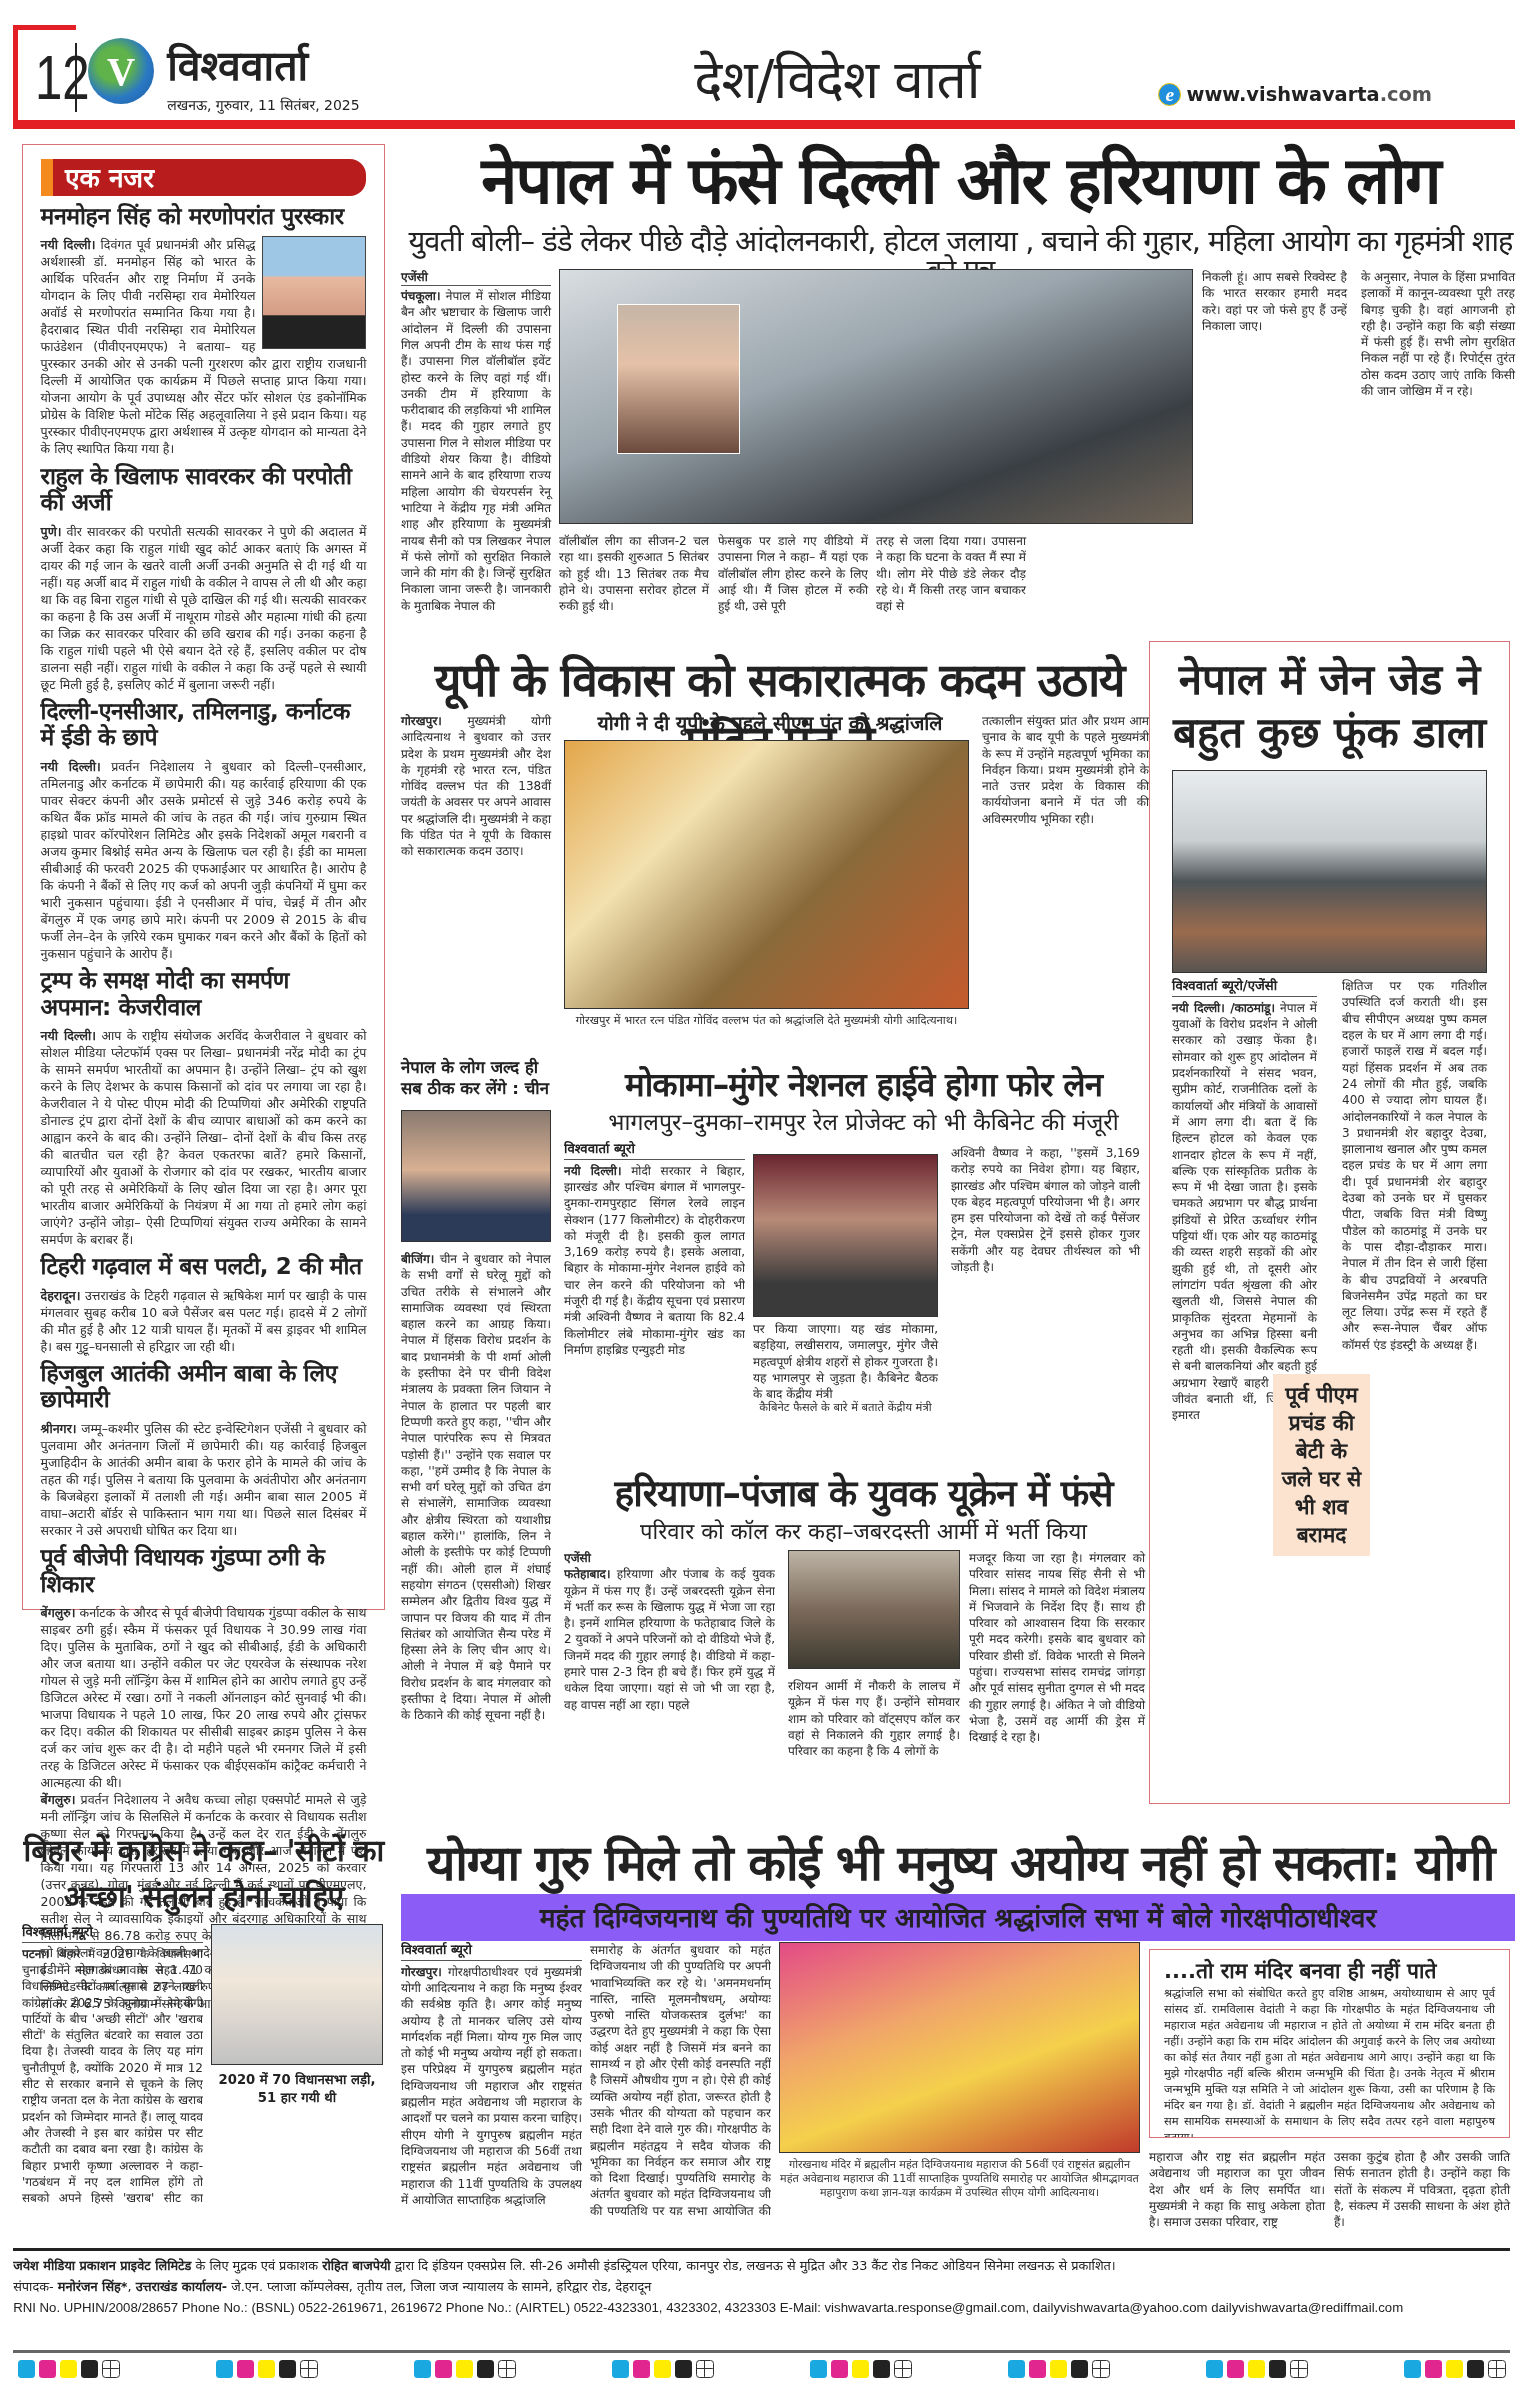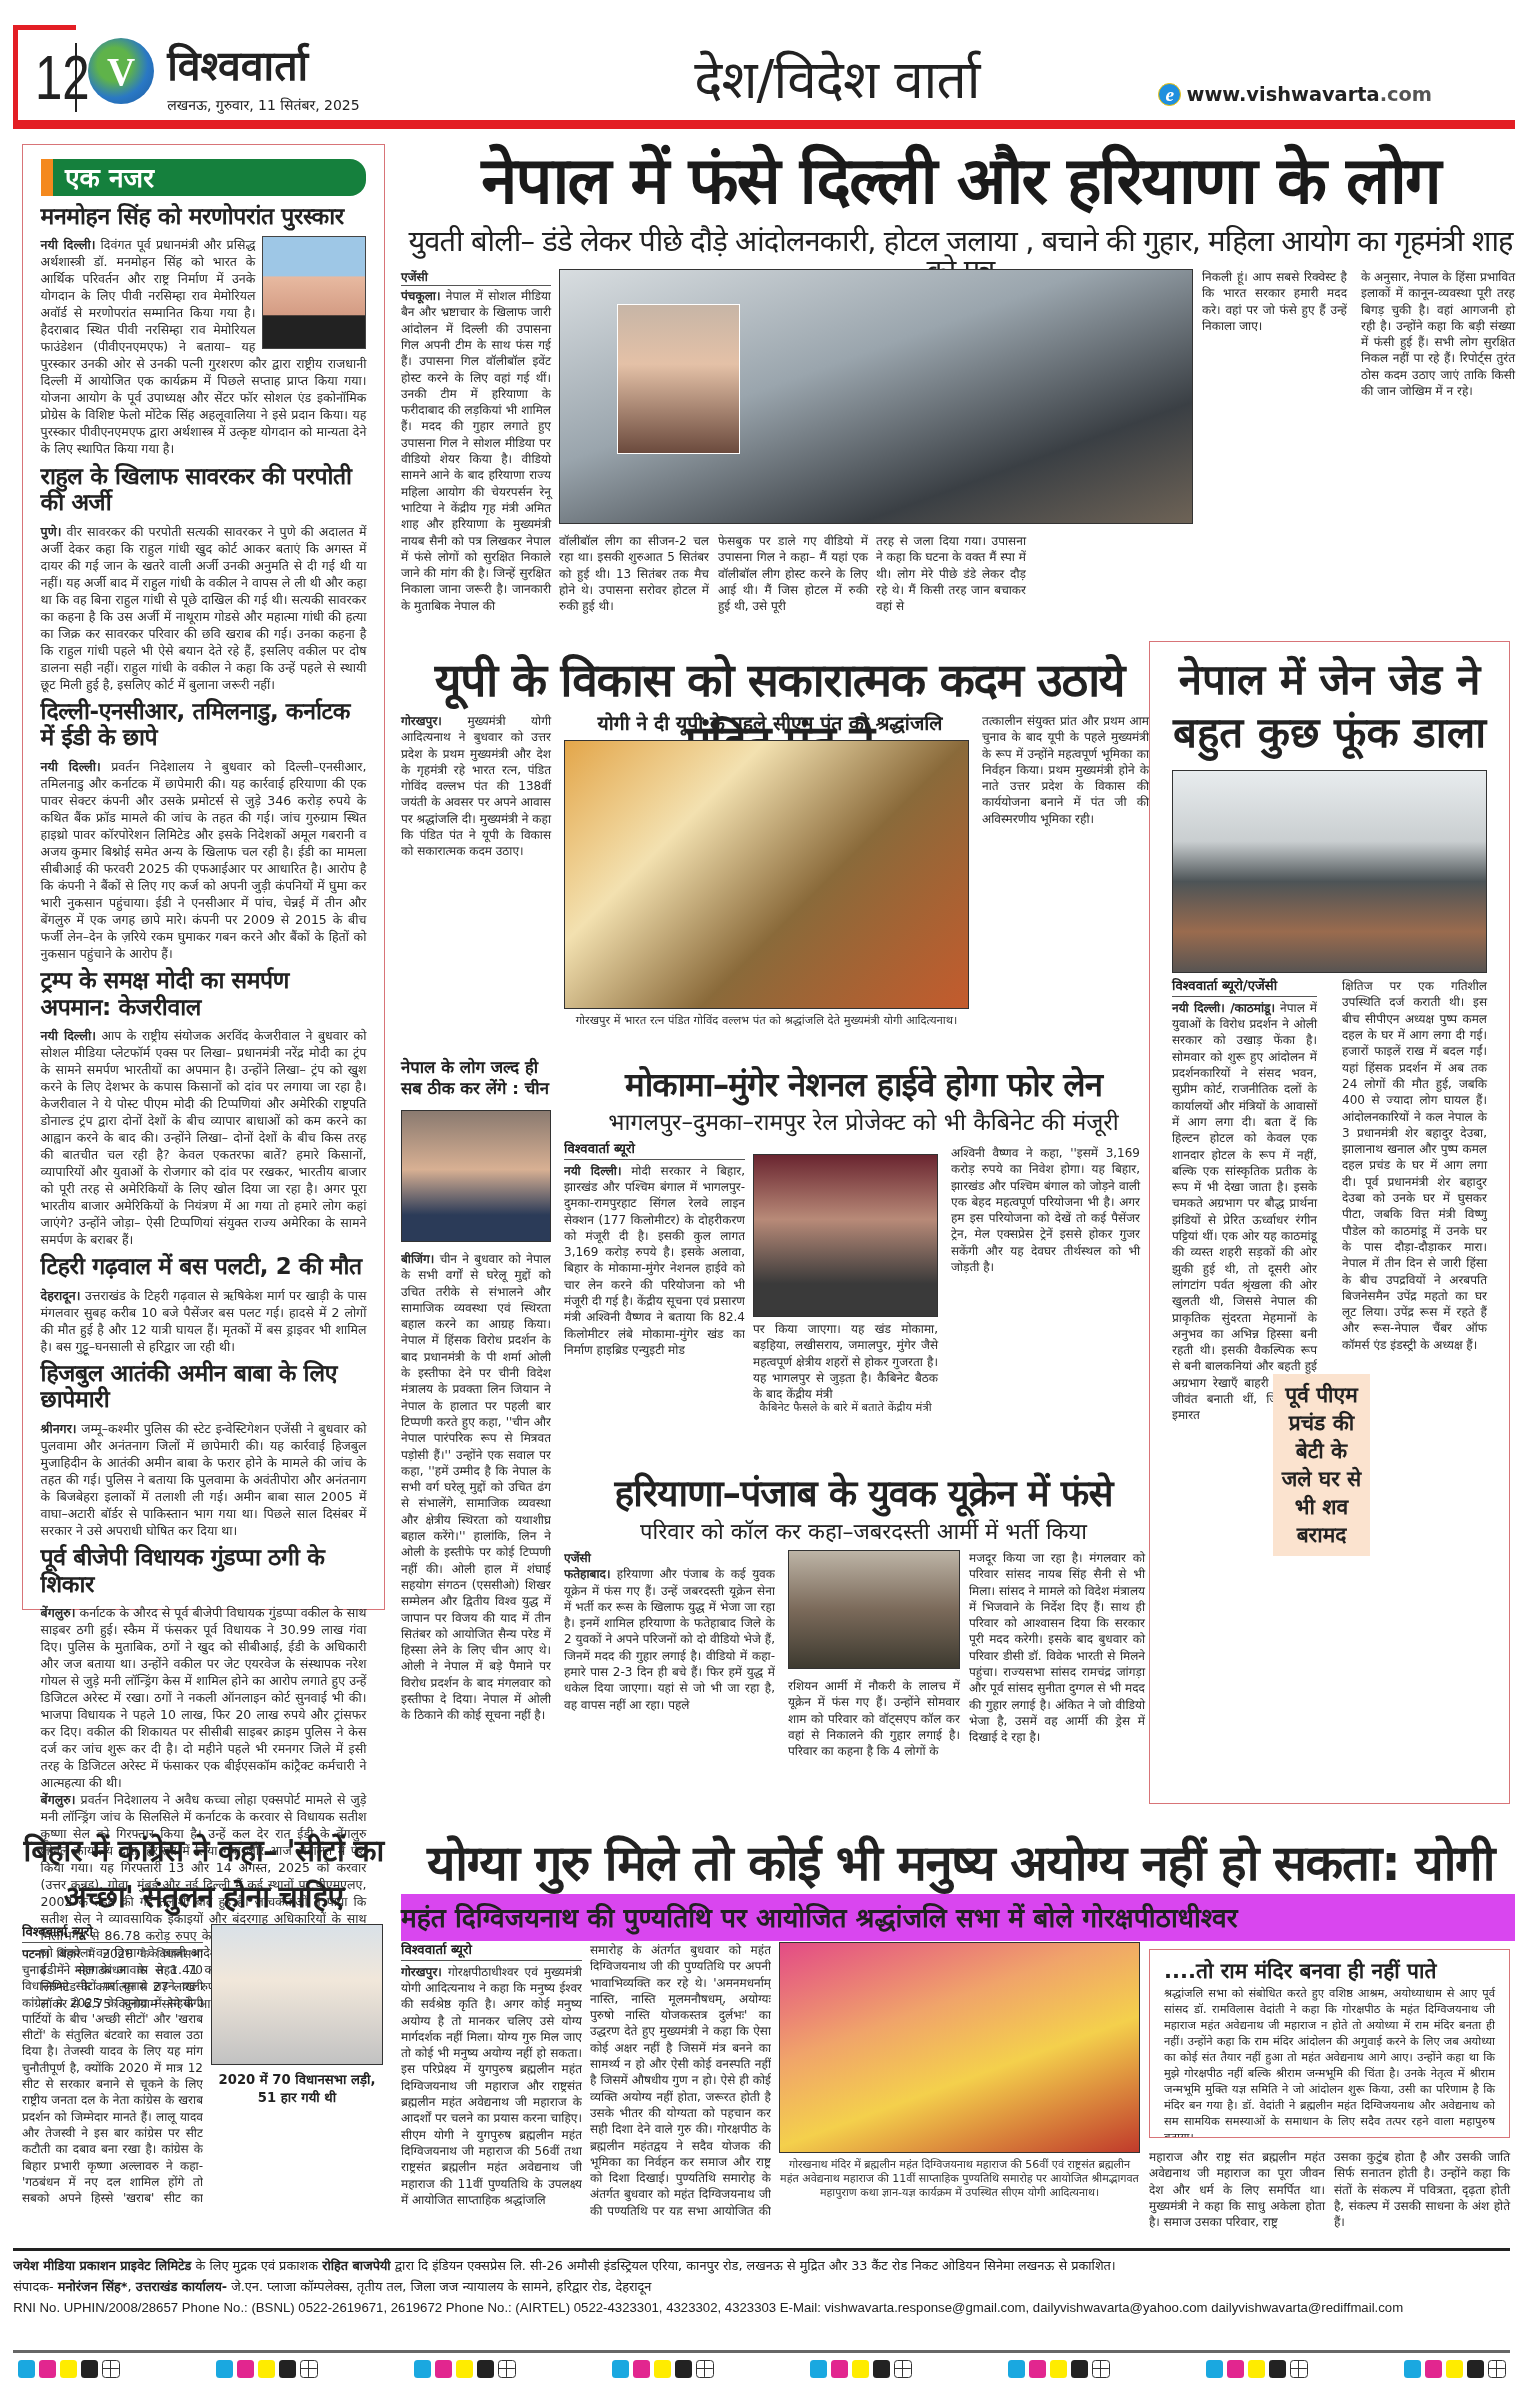--- a/index.html
+++ b/index.html
@@ -12,21 +12,21 @@
 .mast-divider{position:absolute;left:62px;top:17.6px;width:1.8px;height:69px;background:#222}
 .logo{position:absolute;left:75px;top:13.2px;width:66px;height:66px;border-radius:50%;background:radial-gradient(circle at 40% 40%,#5fb34a 0,#5fb34a 30%,#2a78c4 60%,#1b5aa0 100%);display:flex;align-items:center;justify-content:center;color:#fff;font-size:39px;font-weight:bold;font-family:"Liberation Serif",serif}
 .brand{position:absolute;left:132px;top:10.6px;font-size:41px;font-weight:bold;color:#222}
 .dateline{position:absolute;left:132px;top:70px;font-size:14px;color:#222}
 .section-title{position:absolute;left:681px;top:16px;font-size:53px;color:#222;letter-spacing:-0.9px}
 .website{position:absolute;left:1145px;top:58px;font-size:19.4px;font-weight:bold;color:#222;display:flex;align-items:center;gap:5.3px}
 .ie-icon{width:23px;height:23px;border-radius:50%;background:#1f8fde;color:#fff;font-size:19.4px;font-weight:bold;display:flex;align-items:center;justify-content:center;font-family:"Liberation Serif",serif;font-style:italic;border:1.8px solid #f5c400}
 .website .com{color:#555}
 
 .leftbox{left:22px;top:144px;width:363px;height:1466px;border:1.8px solid #d87478;padding:14px 17.6px}
-.ek-najar{height:37px;background:#15803d;border-left:12.3px solid #f4891e;border-radius:0 16px 16px 0;color:#fff;font-weight:bold;font-size:26.4px;padding-left:12.3px;line-height:37px;margin-bottom:7px}
+.ek-najar{height:37px;background:#b91c1c;border-left:12.3px solid #f4891e;border-radius:0 16px 16px 0;color:#fff;font-weight:bold;font-size:26.4px;padding-left:12.3px;line-height:37px;margin-bottom:7px}
 .brief h3{font-size:23px;font-weight:bold;color:#222;margin:5.3px 0 7px;letter-spacing:-0.4px;line-height:1.15}
 .brief p{font-size:12.5px;line-height:17px;color:#2a2a2a;text-align:justify}
 .brief p b{font-weight:bold}
 .mms-photo{float:right;width:104px;height:113px;margin:0 0 3.5px 7px;background:linear-gradient(180deg,#9ec7e6 0,#9ec7e6 35%,#e7b9a0 36%,#d49c84 70%,#222 71%);border:0.9px solid #444}
 
 .h1{font-size:65px;font-weight:bold;color:#1a1a1a;letter-spacing:-1.8px;line-height:1}
 .h2{font-size:29px;color:#222;letter-spacing:-0.9px;line-height:1}
 .col-text{font-size:12px;line-height:16.3px;color:#2a2a2a;text-align:justify}
 .photo{background:#888;border:0.9px solid #333}
 .redbox{border:1.8px solid #d87478}
@@ -34,21 +34,21 @@
 .caption{font-size:11.4px;color:#333;text-align:center;line-height:15px}
 .footer-rule{height:2.6px;background:#222}
 .footer{font-size:12.8px;color:#222;text-align:left;line-height:21px}
 .regmarks{display:flex;gap:3.5px;align-items:center}
 .rm{width:17.6px;height:17.6px;border-radius:3.5px}
 .rm.c{background:#1aa8e0}.rm.m{background:#e2268f}.rm.y{background:#ffec00}.rm.k{background:#222}
 .rm.reg{border:1.3px solid #333;background:linear-gradient(#333,#333) center/100% 1.3px no-repeat,linear-gradient(#333,#333) center/1.3px 100% no-repeat}
 .columns{display:flex;gap:25px}
 .columns>div{flex:1}
 .pullquote{background:#fbe3cf;font-weight:bold;font-size:21px;text-align:center;line-height:28px;padding:7px}
-.subhead-band{background:#d946ef;font-size:26.4px;font-weight:bold;padding:5.3px 0;color:#222}
+.subhead-band{background:#8b5cf6;font-size:26.4px;font-weight:bold;text-align:center;padding:5.3px 0;color:#222}
 </style>
 </head>
 <body>
 
 <div class="abs masthead">
   <div class="mast-frame"></div>
   <div class="mast-bar"></div>
   <div class="pageno">12</div>
   <div class="mast-divider"></div>
   <div class="logo">

